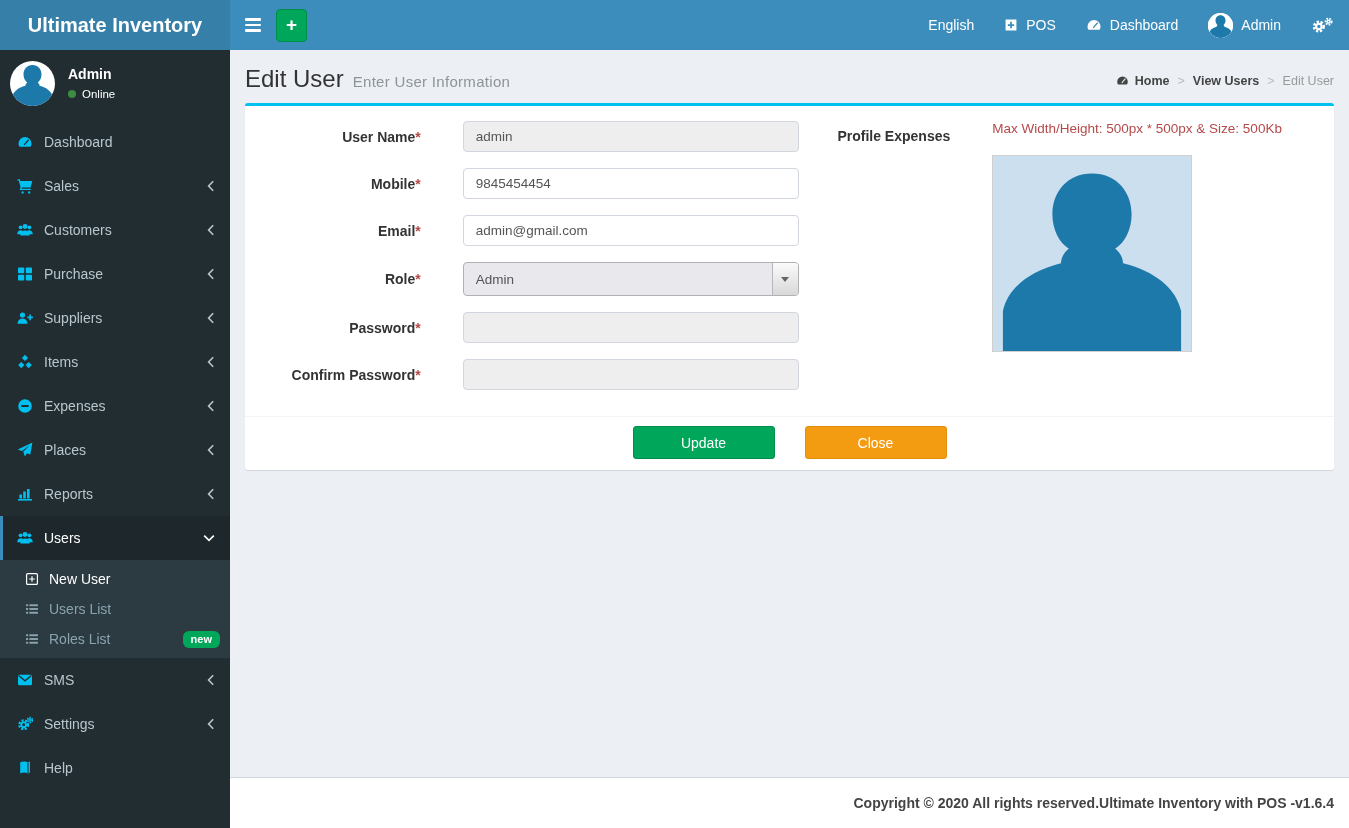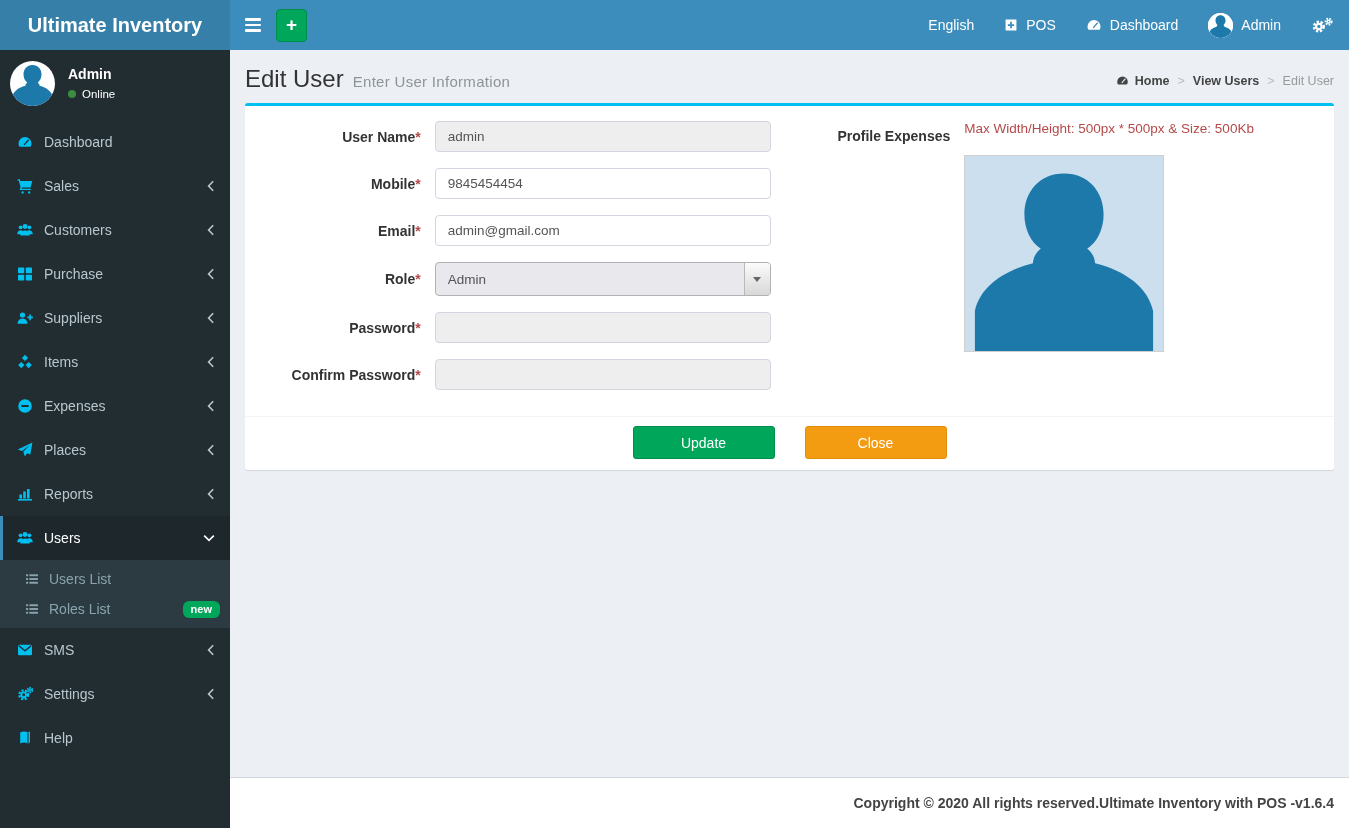--- a/index.html
+++ b/index.html
@@ -66,21 +66,21 @@
   .crumb{ display:flex; align-items:center; gap:6px; font-weight:600; cursor:pointer; }
   .crumb .ic-sm{ width:13px; height:13px; }
   .breadcrumb .needle{ stroke:#ecf0f5; }
   .crumb-sep{ color:#b7bcc1; font-weight:normal; }
   .crumb.current{ color:#999; font-weight:normal; cursor:default; }
 
   .box{ margin:0 15px; background:#fff; border-top:3px solid #00c0ef;
     border-radius:3px; box-shadow:0 1px 1px rgba(0,0,0,.1); }
   .box-body{ display:flex; padding:15px 15px 10px; }
   .col{ width:50%; }
-  .form-group{ display:flex; align-items:center; margin-bottom:16px; }
+  .form-group{ display:flex; align-items:center; margin-bottom:16px;gap:28px; }
   .fg-label{ flex:0 0 33%; text-align:right; padding-right:14px;
     font-weight:bold; font-size:14px; color:#333; }
   .req{ color:#b5494a; }
   .fg-field{ flex:0 0 63.5%; }
   .form-control{ width:100%; height:31px; border:1px solid #d2d6de; border-radius:4px;
     padding:0 12px; font-size:13.5px; color:#555; background:#fff; font-family:inherit; }
   .form-control.is-disabled{ background:#eee; }
   .select{ height:34px; border:1px solid #b0b0b5; border-radius:4px; background:#e9e9ed;
     display:flex; align-items:center; color:#555; font-size:13.5px; overflow:hidden; cursor:default; }
   .select-text{ flex:1; padding-left:12px; }
@@ -330,20 +330,29 @@
             </svg>
         </span>
         <span class="mi-label">Users</span>
         <svg class="chev chev-down" viewBox="0 0 12 8" fill="none" stroke="currentColor" stroke-width="1.6">
             <path d="M1.2 1.6L6 6.4l4.8-4.8"></path>
           </svg>
       </li>
 
       <li style="list-style:none">
         <ul class="submenu">
+          <li class="submenu-item current">
+            <span class="mi-icon">
+              <svg class="ic ic-sm" viewBox="0 0 16 16" fill="none" stroke="currentColor">
+                  <rect x="1.8" y="1.8" width="12.4" height="12.4" rx="1.4" stroke-width="1.4"></rect>
+                  <path d="M8 4.8v6.4M4.8 8h6.4" stroke-width="1.4"></path>
+                </svg>
+            </span>
+            <span>New User</span>
+          </li>
           <li class="submenu-item">
             <span class="mi-icon">
               <svg class="ic ic-sm" viewBox="0 0 16 16">
                   <g fill="currentColor">
                     <rect x="1.2" y="2.6" width="2.4" height="2.2"></rect>
                     <rect x="5" y="2.6" width="9.8" height="2.2"></rect>
                     <rect x="1.2" y="6.9" width="2.4" height="2.2"></rect>
                     <rect x="5" y="6.9" width="9.8" height="2.2"></rect>
                     <rect x="1.2" y="11.2" width="2.4" height="2.2"></rect>
                     <rect x="5" y="11.2" width="9.8" height="2.2"></rect>

